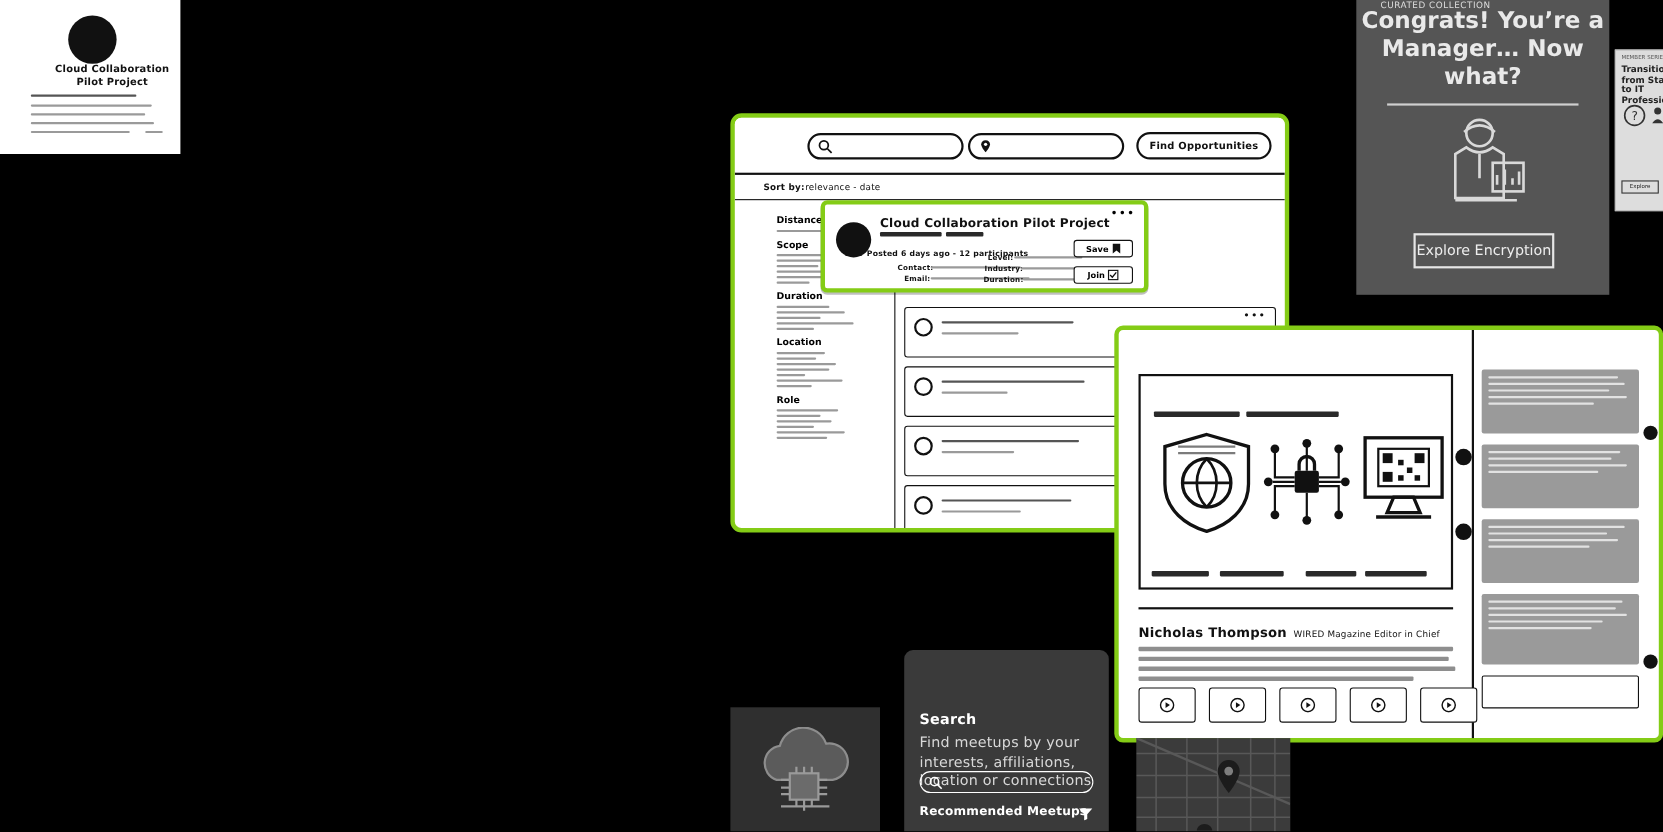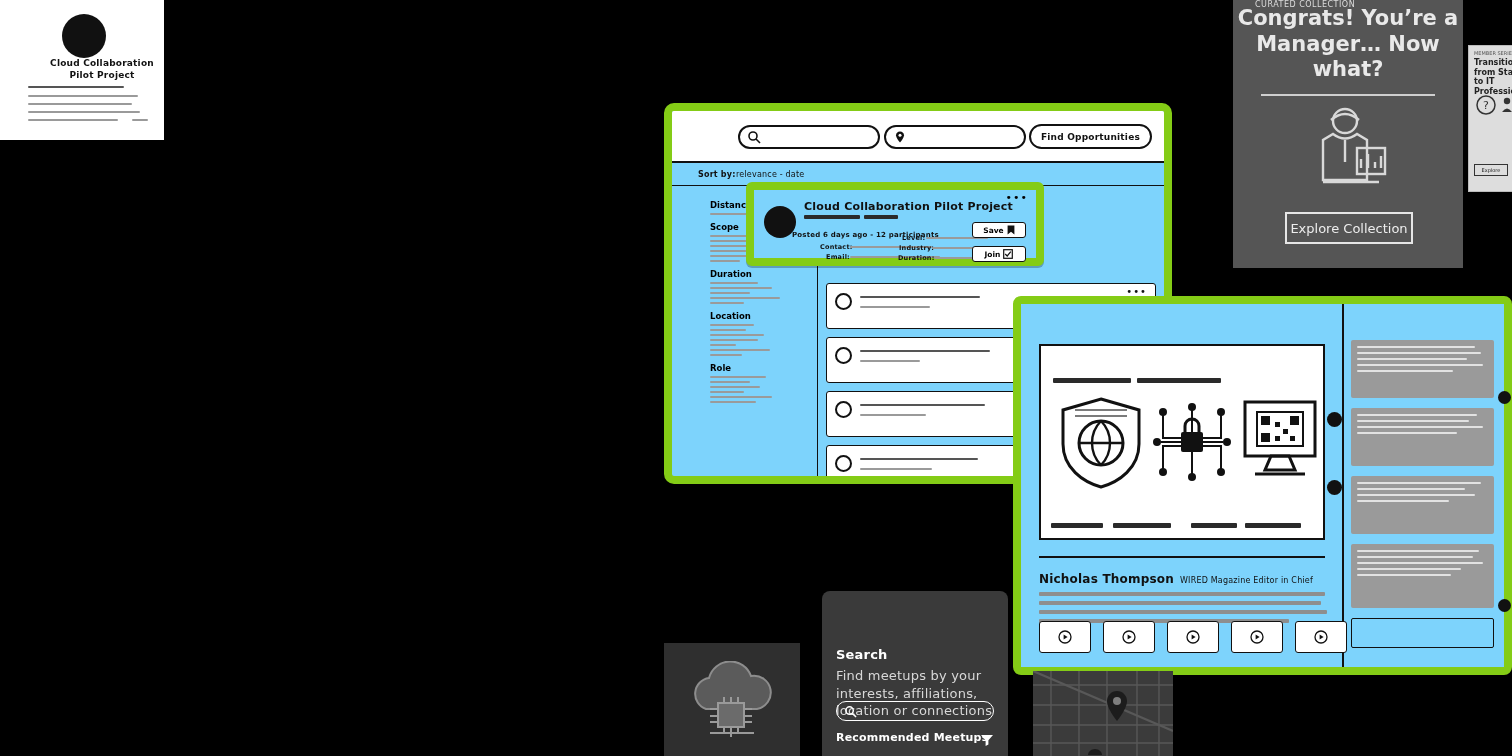--- a/index.html
+++ b/index.html
@@ -6,21 +6,21 @@
   html, body {
     margin: 0; padding: 0;
     background: #000;
     width: 1512px; height: 756px;
     overflow: hidden;
     font-family: "DejaVu Sans", sans-serif;
   }
   .stage { position: relative; width: 1512px; height: 756px; background: #000; }
 
   
-  .panel { position: absolute; background: #7dd3fc; border: 8px solid #84cc16; }
+  .panel { position: absolute; background: #ffffff; border: 4px solid #84cc16; }
   .scribble { background: #2a2a2a; border-radius: 1px; }
   .scribble.light { background: #8e8e8e; }
   .line-mid { height: 2px; background: #555; border-radius: 2px; }
   .line-light { height: 2px; background: #9a9a9a; border-radius: 2px; }
   .circle { border-radius: 50%; background: #111; }
   .ring { border-radius: 50%; border: 2px solid #111; background: #fff; }
   .hand { font-family: "DejaVu Sans", sans-serif; font-weight: 700; color: #111; letter-spacing: .2px; }
 
   
   #browser { left: 664px; top: 103px; width: 508px; height: 381px; border-radius: 10px; overflow: hidden; }
@@ -104,21 +104,21 @@
         <path d="M20 16 q14 -12 28 0"></path>
         <path d="M22 30 q12 9 24 0 l10 6 v40 h-44 v-40 z"></path>
         <path d="M34 36 v22"></path>
         <rect x="46" y="44" width="28" height="26"></rect>
         <path d="M50 64 v-9 M57 64 v-14 M64 64 v-6 M70 64 v-12"></path>
         <path d="M12 78 h56"></path>
       </g>
     </svg>
 
     <div class="explore">
-      <span>Explore Collection</span>
+      <span>Explore Encryption</span>
     </div>
   </div>
 
   <div class="panel" id="smallcard">
     <div class="sc-h">MEMBER SERIES</div>
     <div class="sc-t">Transition from Staff to IT Professional</div>
     <svg style="position:absolute;left:6px;top:48px;" width="22" height="22" viewBox="0 0 22 22">
       <circle cx="11" cy="11" r="9" fill="none" stroke="#333" stroke-width="1.5"></circle>
       <text x="11" y="15" font-size="11" text-anchor="middle" fill="#333" font-family="DejaVu Sans, sans-serif">?</text>
     </svg>

